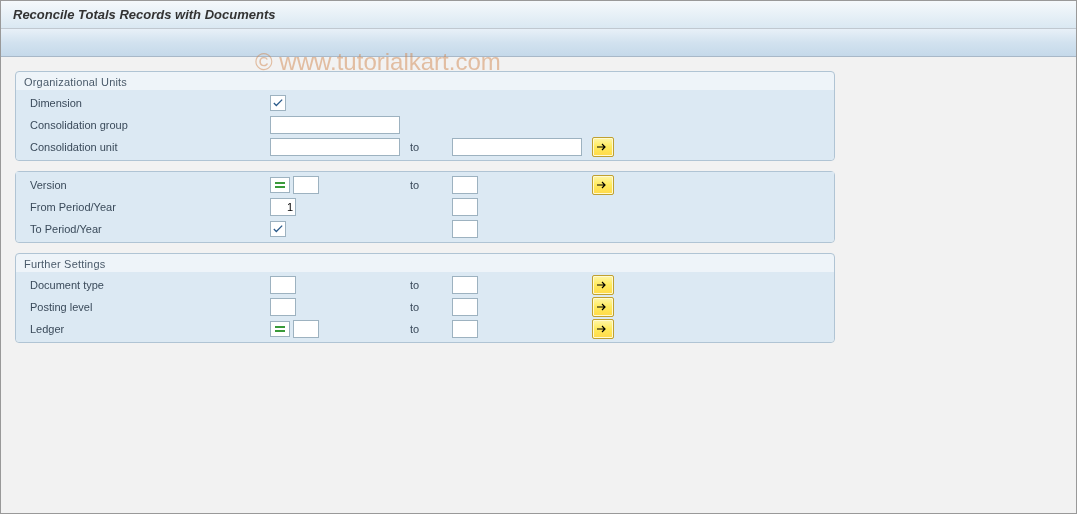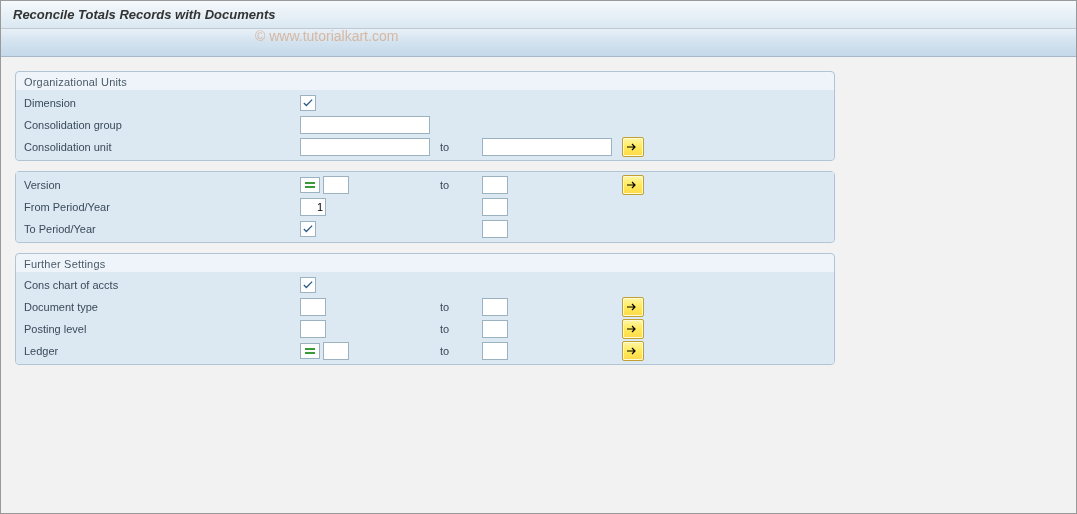--- a/index.html
+++ b/index.html
@@ -27,23 +27,23 @@
       font-size: 13px;
       color: #333;
     }
     .toolbar {
       background: linear-gradient(to bottom, #e8f0f8 0%, #d2e2ef 50%, #c5d9ea 100%);
       height: 28px;
       border-bottom: 1px solid #a8b8c8;
     }
     .watermark {
       position: absolute;
-      top: 28px;
+      top: 48px;
       left: 255px;
-      font-size: 14px;
+      font-size: 24px;
       color: rgba(210, 135, 80, 0.5);
       font-family: Arial;
       pointer-events: none;
       z-index: 100;
     }
     .content {
       padding: 14px 14px 0 14px;
     }
     .group {
       border: 1px solid #b0c4d4;
@@ -64,23 +64,24 @@
       border-radius: 0 0 4px 4px;
       padding: 2px 0;
     }
     .row {
       display: flex;
       align-items: center;
       min-height: 22px;
       padding: 1px 8px;
     }
     .label {
-      width: 276px;
+      width: 240px;
       color: #3a4a5a;
       flex-shrink: 0;
+      margin-left: 6px;
     }
     .col-from {
       width: 140px;
       display: flex;
       align-items: center;
       gap: 2px;
       flex-shrink: 0;
     }
     .col-to-label {
       width: 42px;
@@ -240,30 +241,20 @@
             <input type="text" class="inp-short" style="">
           </div>
         </div>
       </div>
     </div>
 
     <div class="group">
       <div class="group-title">Further Settings</div>
       <div class="form-area">
         <div class="row">
-          <div class="label">Cons chart of accts</div>
-          <div class="col-from">
-            <span class="readonly-spot">
-              <svg viewBox="0 0 12 12">
-                  <path d="M1 6 L4 9 L11 2" stroke="#2a5a8a" stroke-width="1.5" fill="none"></path>
-                </svg>
-            </span>
-          </div>
-        </div>
-        <div class="row">
           <div class="label">Document type</div>
           <div class="col-from">
             <input type="text" class="inp-short" style="">
           </div>
           <div class="col-to-label">to</div>
           <div class="col-to">
             <input type="text" class="inp-short" style="">
           </div>
           <div class="col-btn">
             <span class="arrow-btn">

